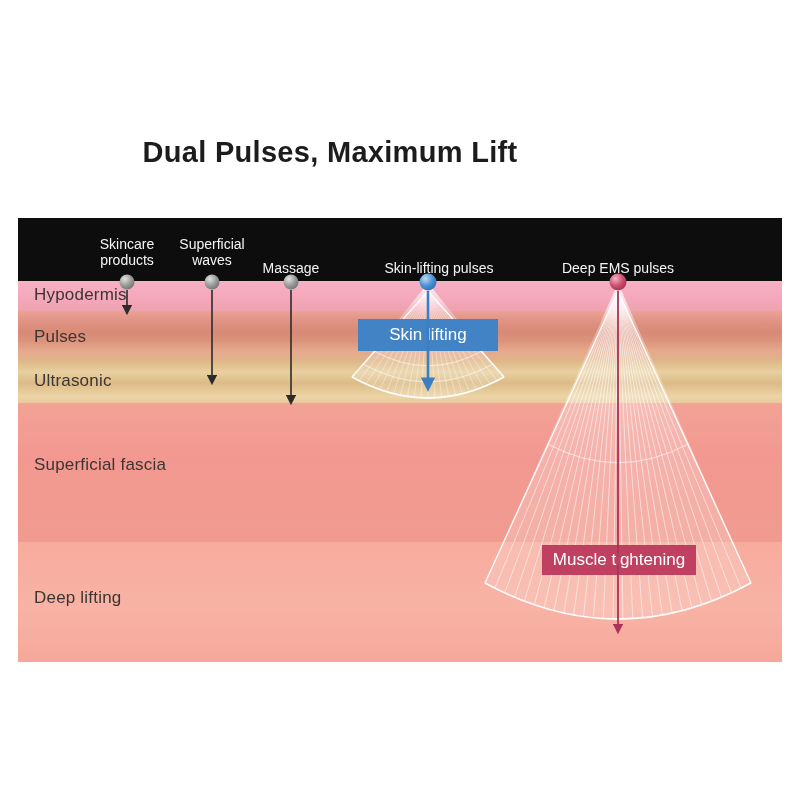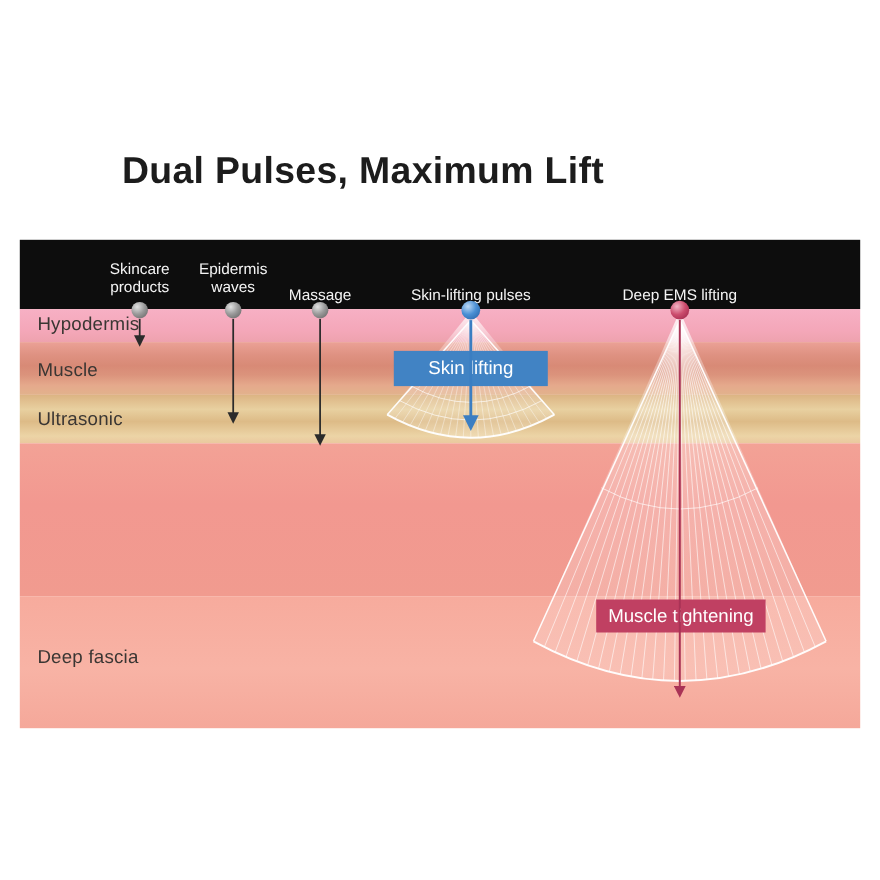--- a/index.html
+++ b/index.html
@@ -2,21 +2,21 @@
 <html><head>
 <meta charset="utf-8">
 <style>
   html,body{margin:0;padding:0;}
   body{
     width:800px;height:800px;position:relative;background:#ffffff;
     font-family:"Liberation Sans", sans-serif;overflow:hidden;
   }
   .title{
     position:absolute;top:136px;left:0;width:660px;text-align:center;
-    font-size:34px;font-weight:700;color:#1c1c1c;letter-spacing:.3px;
+    font-size:29px;font-weight:700;color:#1c1c1c;letter-spacing:.3px;
   }
   .diagram{
     position:absolute;left:18px;top:218px;width:764px;height:444px;
   }
   .layer{position:absolute;left:0;width:764px;}
   .header-bar{top:0;height:63px;background:#0d0d0d;}
   .epidermis{top:63px;height:30px;
     background:linear-gradient(180deg,#f7b0c4 0%,#f4a7b9 65%,#eea2ae 100%);}
   .dermis{top:93px;height:48px;
     background:linear-gradient(180deg,#eba196 0%,#de9181 25%,#d88a76 45%,#db937c 62%,#e5a98c 82%,#e2b28c 100%);}
@@ -178,22 +178,23 @@
     <line x1="600" y1="73" x2="600" y2="412" stroke="#a93356" stroke-width="1.8" marker-end="url(#m-red)"></line>
 
     <circle cx="109" cy="64" r="7.5" fill="url(#g-gray)"></circle>
     <circle cx="194" cy="64" r="7.5" fill="url(#g-gray)"></circle>
     <circle cx="273" cy="64" r="7.5" fill="url(#g-gray)"></circle>
     <circle cx="410" cy="64" r="8.5" fill="url(#g-blue)"></circle>
     <circle cx="600" cy="64" r="8.5" fill="url(#g-red)"></circle>
   </svg>
 
   <div class="t-label t-narrow" style="left:109px;top:19px">Skincare products</div>
-  <div class="t-label t-narrow" style="left:194px;top:19px">Epidermis waves</div>
+  <div class="t-label t-narrow" style="left:194px;top:19px">Superficial waves</div>
   <div class="t-label t-wide" style="left:273px;top:27px">Massage</div>
-  <div class="t-label t-wide" style="left:410px;top:27px">Skin-lifting pulses</div>
-  <div class="t-label t-wide" style="left:600px;top:27px">Deep EMS lifting</div>
+  <div class="t-label t-wide" style="left:421px;top:27px">Skin-lifting pulses</div>
+  <div class="t-label t-wide" style="left:600px;top:27px">Deep EMS pulses</div>
 
   <div class="layer-label" style="top:67px">Hypodermis</div>
-  <div class="layer-label" style="top:109px">Muscle</div>
+  <div class="layer-label" style="top:109px">Pulses</div>
   <div class="layer-label" style="top:153px">Ultrasonic</div>
-  <div class="layer-label" style="top:370px">Deep fascia</div>
+  <div class="layer-label" style="top:237px">Superficial fascia</div>
+  <div class="layer-label" style="top:370px">Deep lifting</div>
 </div>
 
 </body></html>

